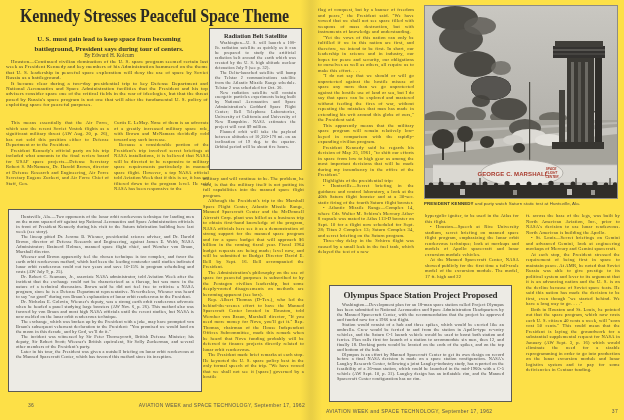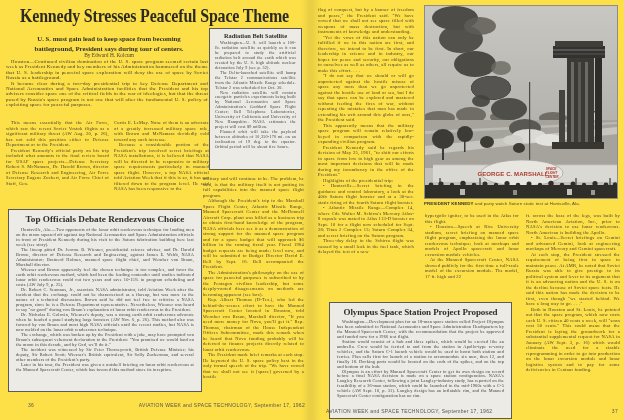--- a/index.html
+++ b/index.html
@@ -24,21 +24,21 @@
   .colR2{left:425px;top:213px;width:94px;height:75px;}
   .colR3{left:526px;top:213px;width:94px;height:191px;}
   .inset-box{border:1px solid #5c5a54;background:#edebe5;box-shadow:0 0 0 .5px #edebe5 inset;}
   .box-title{font-weight:bold;text-align:center;color:#312f2a;margin:0 0 2px 0;}
   .radiation{left:209px;top:28px;width:93px;height:142px;padding:3px 5px;}
   .radiation .box-title{font-size:6.4px;}
   .radiation .micro{font-size:4.1px;line-height:4.95px;letter-spacing:.25px;height:122px;}
   .rendezvous{left:8px;top:209px;width:194px;height:183px;padding:4px 7px;}
   .rendezvous .box-title{font-size:9.2px;margin-bottom:3px;}
   .rendezvous .micro{font-size:4.3px;line-height:5px;letter-spacing:.2px;height:160px;}
-  .olympus{left:329px;top:302px;width:183px;height:117px;padding:4px 7px;}
+  .olympus{left:329px;top:285px;width:183px;height:117px;padding:4px 7px;}
   .olympus .box-title{font-size:9px;letter-spacing:-.1px;margin-bottom:3px;}
   .olympus .micro{font-size:4.3px;line-height:4.95px;letter-spacing:.2px;height:95px;}
   .photo{left:424px;top:5px;width:194px;height:194px;border:1px solid #8e8c85;background:#c2c0ba;}
   .caption{left:424px;top:201px;width:196px;font-family:"Liberation Sans",sans-serif;
            font-size:4.4px;letter-spacing:.1px;color:#4c4a44;}
   .cap-b{font-weight:bold;color:#38362f;}
   .footer{font-family:"Liberation Sans",sans-serif;font-size:5px;letter-spacing:.3px;color:#57554f;}
   .fl-num{left:28px;top:402px;}
   .fl-mag{left:108px;top:402px;width:197px;text-align:right;}
   .fr-mag{left:326px;top:408px;}
@@ -77,21 +77,20 @@
     <div class="box-title">Radiation Belt Satellite</div>
     <div class="micro">
         <p>Washington—U. S. will launch a 100-lb. radiation satellite as quickly as it can be prepared to study the artificial radiation belt around the earth which was created by the U. S. high altitude nuclear detonation July 9 (see p. 32).</p>
         <p>The Delta-launched satellite will bump the Telstar 2 communications satellite from the Atlantic Missile Range schedule. Telstar 2 was scheduled for Oct. 30.</p>
         <p>New radiation satellite will contain energetic particles experiments being built by National Aeronautics and Space Administration's Goddard Space Flight Center; Bell Telephone Laboratories, University of California and University of New Hampshire. NASA estimates the project will cost $9 million.</p>
         <p>Planned orbit will take the payload between altitudes of 10,350-170 mi. on an inclination of 19 deg. to the equator. Orbital period will be about five hours.</p>
       </div>
   </div>
 
   <div class="abs inset-box rendezvous">
-    <div class="box-title">Top Officials Debate Rendezvous Choice</div>
     <div class="micro">
         <p>Huntsville, Ala.—Two opponents of the lunar orbit rendezvous technique for landing men on the moon squared off against top National Aeronautics and Space Administration officials in front of President Kennedy during his visit to the Saturn fabrication building here last week (see story).</p>
         <p>The lineup pitted Dr. Jerome B. Wiesner, presidential science adviser, and Dr. Harold Brown, director of Defense Research and Engineering, against James E. Webb, NASA Administrator; Brainerd Holmes, manned space flight chief, and Wernher von Braun, Marshall director.</p>
         <p>Wiesner and Brown apparently feel the chosen technique is too complex, and favor the earth orbit rendezvous method, which had been the leading contender until studies indicated lunar orbit rendezvous could cut two years and save 10-15% in program scheduling and costs (AW July 9, p. 25).</p>
         <p>Dr. Robert C. Seamans, Jr., associate NASA administrator, told Aviation Week after the incident that the exchange could not be characterized as a flareup, but was more in the nature of a technical discussion. Brown said he did not feel free to criticize a NASA program, since he is a Defense Department representative. Nevertheless, Wiesner was heard to say "no good" during von Braun's explanation of lunar orbit rendezvous to the President.</p>
         <p>Dr. Nicholas E. Golovin, Wiesner's deputy, was a strong earth orbit rendezvous advocate when he headed a panel studying large boosters (AW Nov. 6, p. 26). This method also was favored by von Braun and most high NASA officials until the recent studies, but NASA is now melded on the lunar orbit rendezvous technique.</p>
         <p>The exchange, which was broken up by the President with a joke, may have prompted von Braun's subsequent vehement declaration to the President: "You promised we would land on the moon in this decade, and by God, we'll do it."</p>
         <p>The incident was witnessed by Sir Peter Thorneycroft, British Defense Minister; his deputy, Sir Robert Scott; Wiesner's British equivalent, Sir Solly Zuckerman, and several other members of the President's party.</p>
         <p>Later in his tour, the President was given a nutshell briefing on lunar orbit rendezvous at the Manned Spacecraft Center, which has favored this method since its inception.</p>
       </div>

